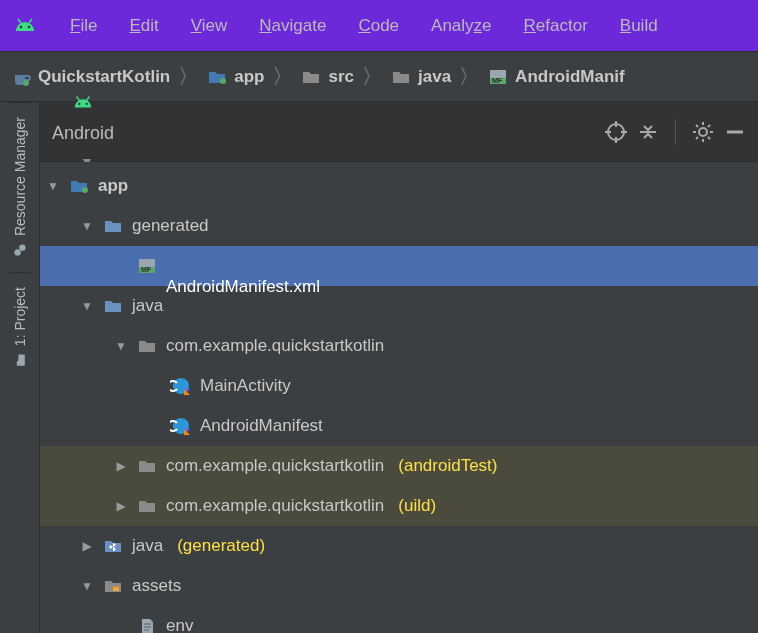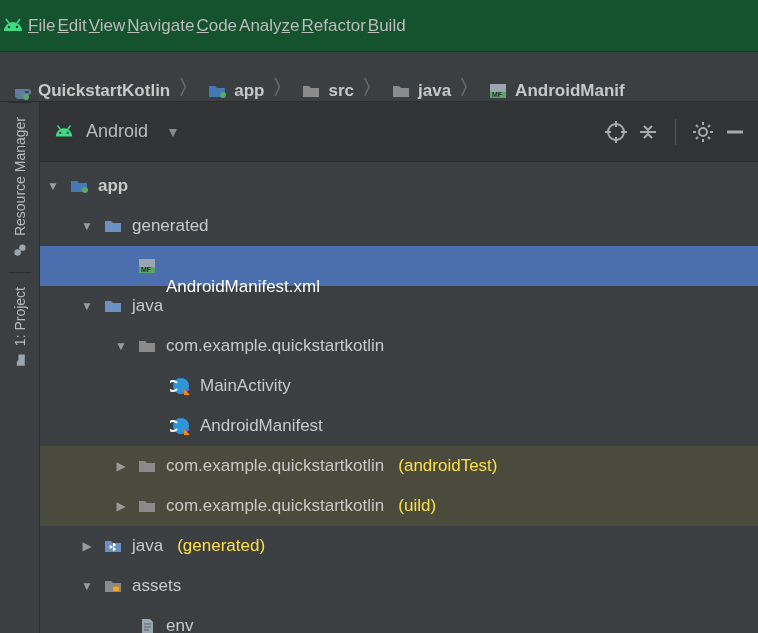--- a/index.html
+++ b/index.html
@@ -11,32 +11,32 @@
     font-size: 15px;
     color: #bbbbbb;
     overflow: hidden;
     position: relative;
   }
   
   .menubar {
     display: flex;
     align-items: center;
     height: 52px;
-    padding: 0 0;
-    gap: 2px;
-    background: #14532d;
+    padding: 0 12px;
+    gap: 32px;
+    background: #6d28d9;
     border-bottom: 1px solid #2b2d2f;
   }
   .menubar .logo { width: 26px; height: 26px; }
   .menuitem { color: #bbbbbb; font-size: 17px; cursor: default; }
   .menuitem .mn { text-decoration: underline; }
   
   .breadcrumb {
     display: flex;
-    align-items: flex-end;
+    align-items: center;
     height: 50px;
     padding: 0 10px;
     gap: 6px;
     background: #3c3f41;
     border-bottom: 1px solid #2b2d2f;
     font-size: 17px;
     font-weight: 600;
     color: #c7c7c7;
   }
   .crumb { display: flex; align-items: center; gap: 6px; }
@@ -79,21 +79,21 @@
   }
   .panel-header {
     height: 60px;
     background: #313335;
     border-bottom: 1px solid #2b2d2f;
     display: flex;
     align-items: center;
     padding: 0 12px;
     gap: 10px;
   }
-  .panel-title { display: flex; align-items: center; gap: 10px; font-size: 18px; color: #bbbbbb; }
+  .panel-title { display: flex; align-items: center; gap: 10px; font-size: 18px; color: #bbbbbb; flex-direction: column; }
   .dropdown-arrow { color: #8a8a8a; font-size: 14px; margin-left: 8px; }
   .panel-header .spacer { flex: 1; }
   .hicon { width: 22px; height: 22px; color: #a9a9a9; cursor: pointer; display:flex; align-items:center; justify-content:center;}
   .vsep { width: 1px; height: 26px; background: #555; margin: 0 6px; }
   
   .tree {
     flex: 1;
     background: #3c3f41;
     overflow: hidden;
     padding-top: 4px;

